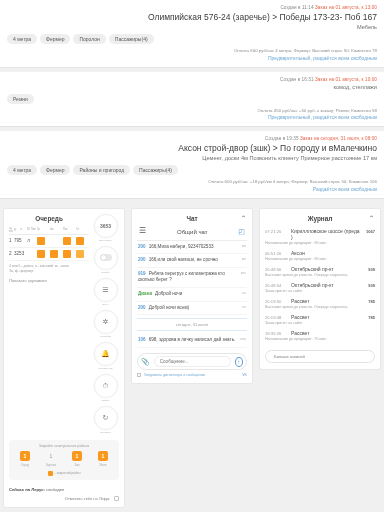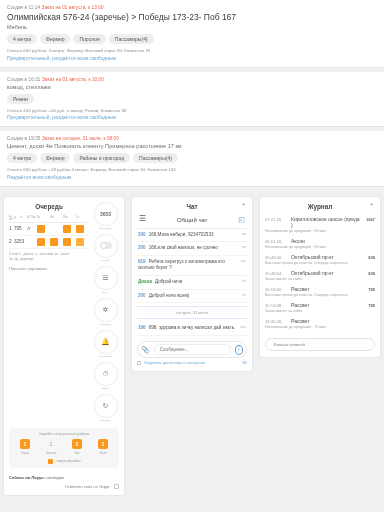--- a/index.html
+++ b/index.html
@@ -12,20 +12,21 @@
   }
   .page { width:384px; height:512px; position:relative; }
 
   
   .orders { padding:0; background:#f0f0f0; }
   .order-card {
     background:#fff;
     margin:0 0 4px 0;
     padding:5px 7px 6px 7px;
     border-bottom:1px solid #e4e4e4;
+    text-align:right;
   }
   .ord-line1 { font-size:4.6px; color:#8a8a8a; margin-bottom:2px; letter-spacing:.1px;}
   .ord-line1 .red { color:#e8634a; }
   .ord-title { font-size:8.5px; color:#3b3b3b; font-weight:400; margin-bottom:2px; }
   .ord-sub { font-size:5.6px; color:#6f6f6f; margin-bottom:4px; }
   .chips { display:flex; gap:3px; flex-wrap:wrap; margin-bottom:4px; }
   .chip {
     background:#eeeeee; color:#585858;
     border-radius:7px; padding:2px 6px;
     font-size:5px; white-space:nowrap;
@@ -196,20 +197,21 @@
       </div>
       <div class="ord-pay">Оплата 450 руб/час +50 руб. к заказу; Ремни; Комиссия 58</div>
       <div class="ord-note">Предварительный, раздаётся всем свободным</div>
     </div>
 
     <div class="order-card">
       <div class="ord-line1">
         <span>Создан в 19:35</span>
         <span class="red">Заказ на сегодня, 31 июля, к 08:00</span>
       </div>
+      <div class="ord-title">Аксон строй-двор (зшк) &gt; По городу и вМалечкино</div>
       <div class="ord-sub">Цемент, доски 4м Позвонить клиенту Примерное расстояние 17 км</div>
       <div class="chips">
         <span class="chip">4 метра</span>
         <span class="chip">Фермер</span>
         <span class="chip">Районы и пригород</span>
         <span class="chip">Пассажиры(4)</span>
       </div>
       <div class="ord-pay">Оплата 600 руб/час +18 руб/км 4 метра; Фермер; Высокий спрос 50; Комиссия 106</div>
       <div class="ord-note">Раздаётся всем свободным</div>
     </div>

